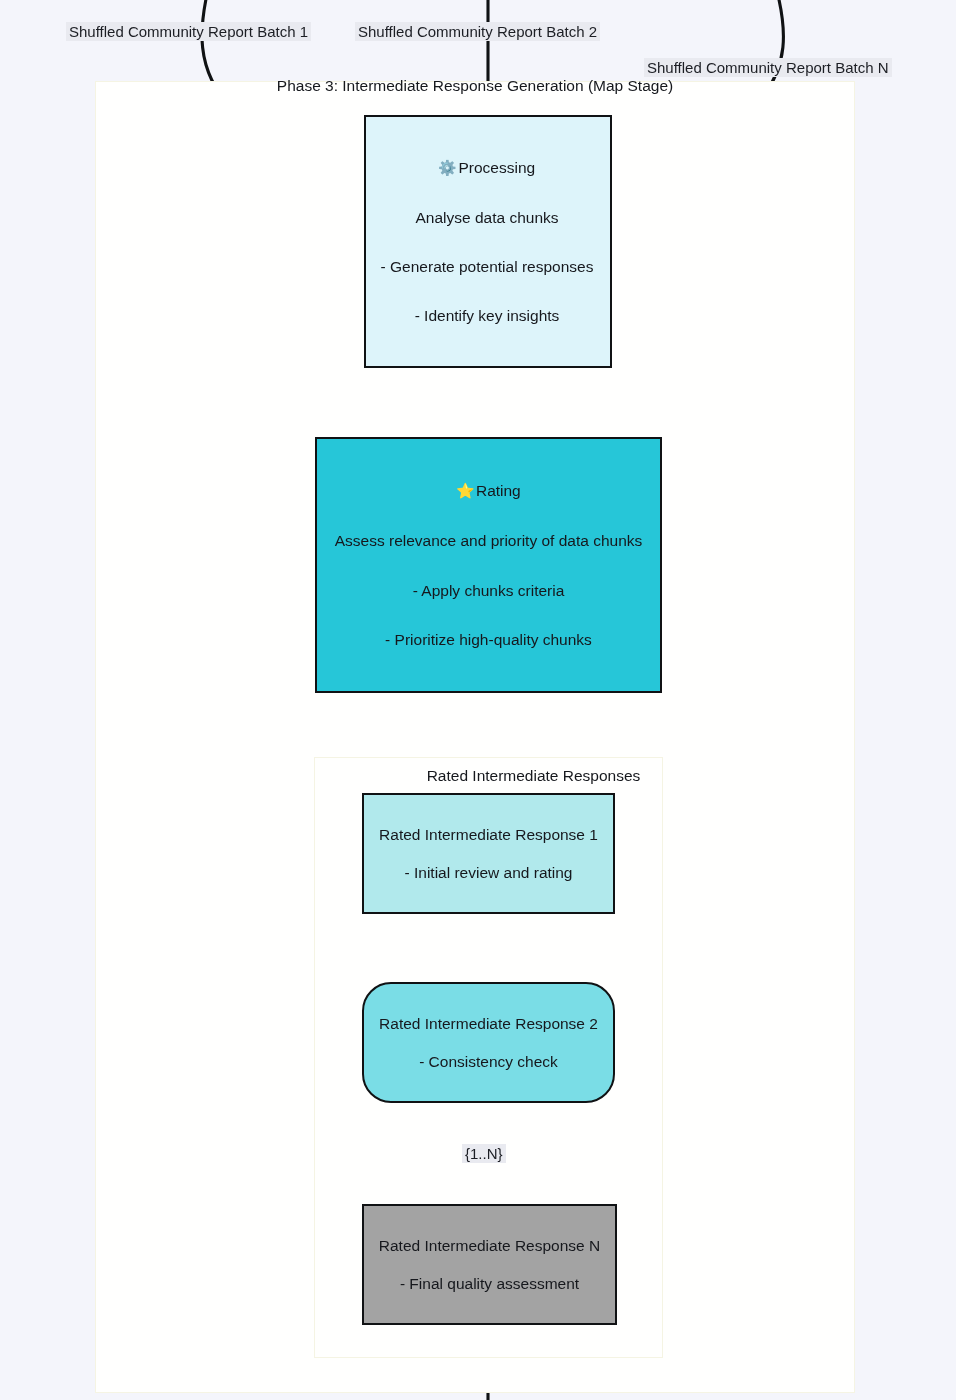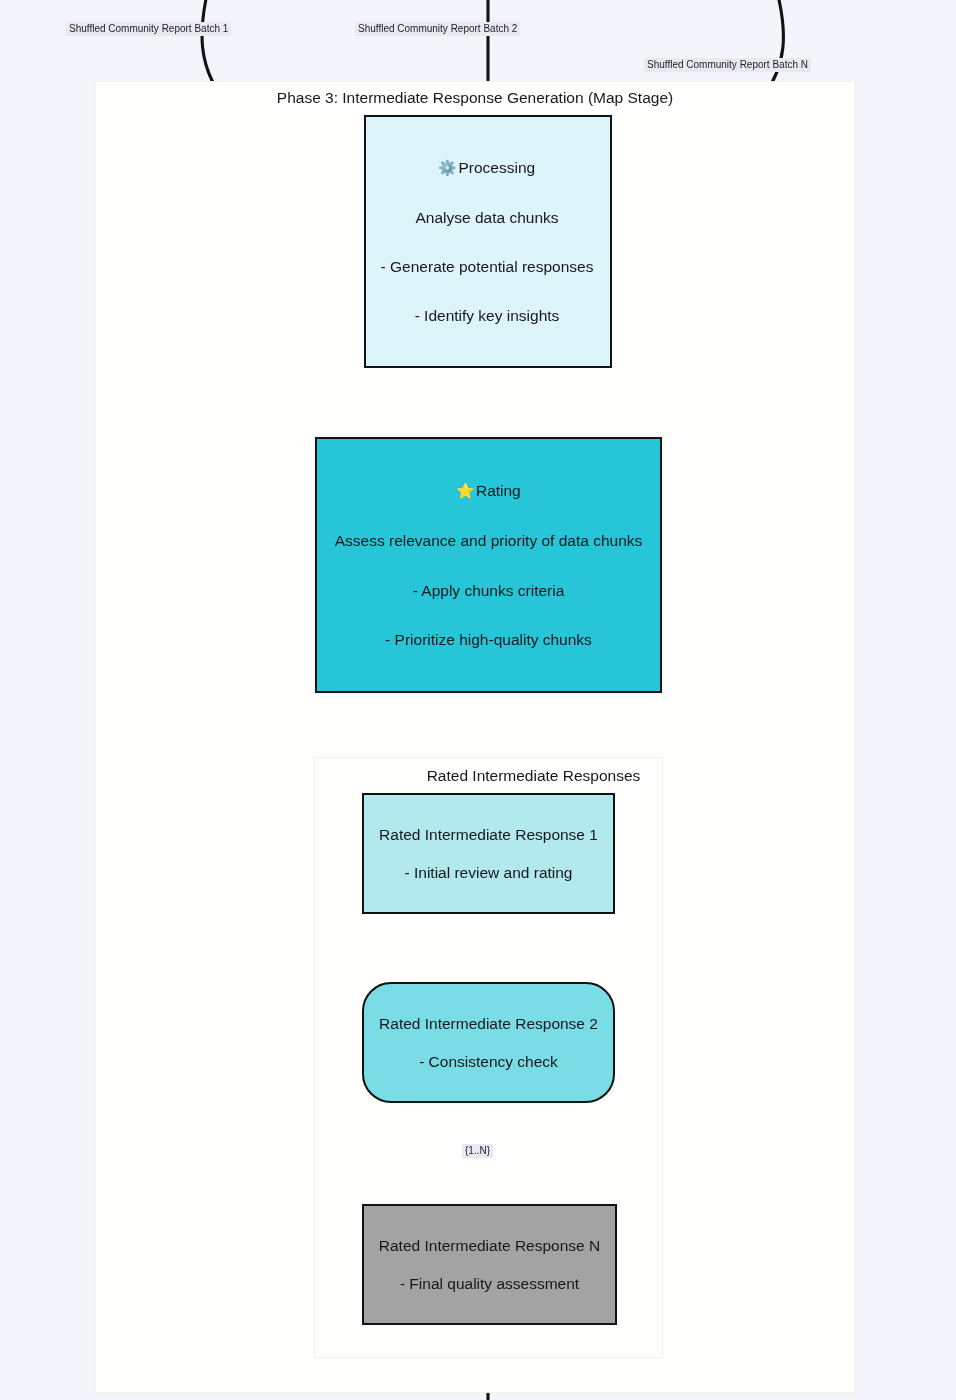--- a/index.html
+++ b/index.html
@@ -50,21 +50,21 @@
   .subgraph-title {
     position: absolute;
     text-align: center;
     font-size: 15.5px;
     color: #16181d;
     white-space: nowrap;
     line-height: 1;
   }
   #outer-title {
     left: 95px;
-    top: 90px;
+    top: 78px;
     width: 760px;
   }
   #inner-title {
     left: 314px;
     top: 768px;
     width: 349px;
     margin-left: 45px;
   }
   
   .node {
@@ -121,21 +121,21 @@
   #node-respn {
     left: 362px;
     top: 1204px;
     width: 255px;
     height: 121px;
     background: #a3a3a3;
   }
   
   .edge-label {
     position: absolute;
-    font-size: 10px;
+    font-size: 15px;
     color: #1c1e24;
     background: #e9eaf0;
     padding: 1px 3px;
     white-space: nowrap;
     line-height: 1.15;
     text-align: center;
   }
   #label-batch1 { left: 66px;  top: 22px; }
   #label-batch2 { left: 355px; top: 22px; }
   #label-batchn { left: 644px; top: 22px; margin-top: 36px; }

